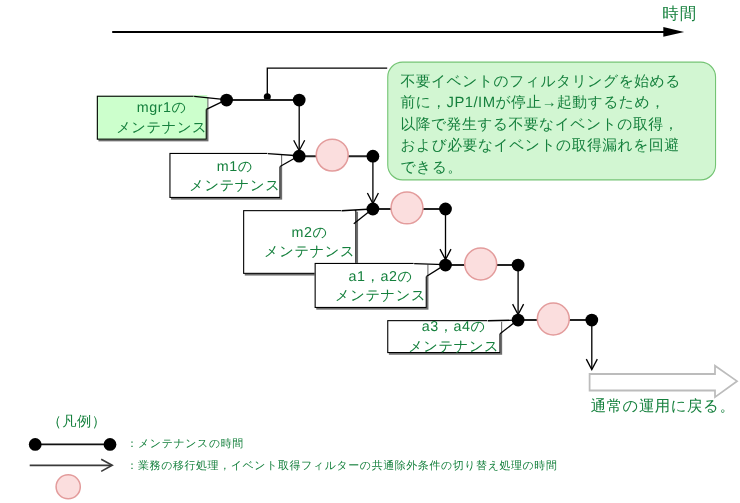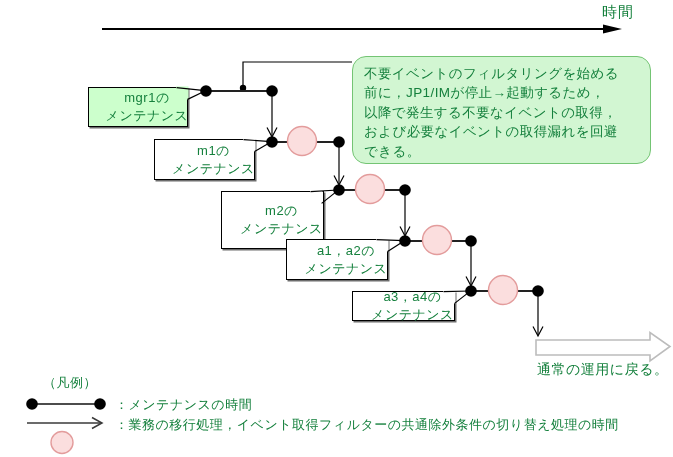--- a/index.html
+++ b/index.html
@@ -24,21 +24,21 @@
   .step-box.green{background:#ccffcc;}
   .callout{
     position:absolute;left:352px;top:56px;width:299px;height:108px;
     background:#d2f6d2;border:1.6px solid #74c474;border-radius:14px;
     box-sizing:border-box;padding:7px 10px 5px 11px;
     font-size:13.5px;line-height:19.4px;letter-spacing:0.4px;
     white-space:pre-line;
   }
   .return-label{position:absolute;left:537px;top:361px;font-size:14px;letter-spacing:0.5px;white-space:nowrap;}
   .legend-title{position:absolute;left:17px;top:374px;font-size:13px;letter-spacing:0.5px;margin-left:26px;}
-  .legend-label{position:absolute;left:115px;font-size:13px;letter-spacing:0.5px;white-space:nowrap;}
+  .legend-label{position:absolute;left:115px;font-size:10px;letter-spacing:0.5px;white-space:nowrap;}
 </style>
 </head>
 <body>
 
 <div class="stage">
 
   <div class="plain-label" style="left:602px;top:3px;">時間</div>
 
 
   <div class="step-box green" style="left:88px;top:87px;width:100px;height:40px;">

